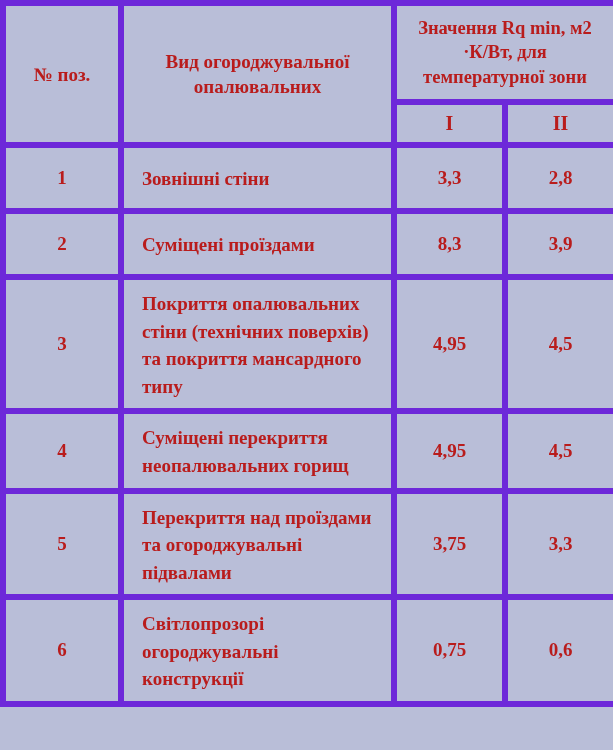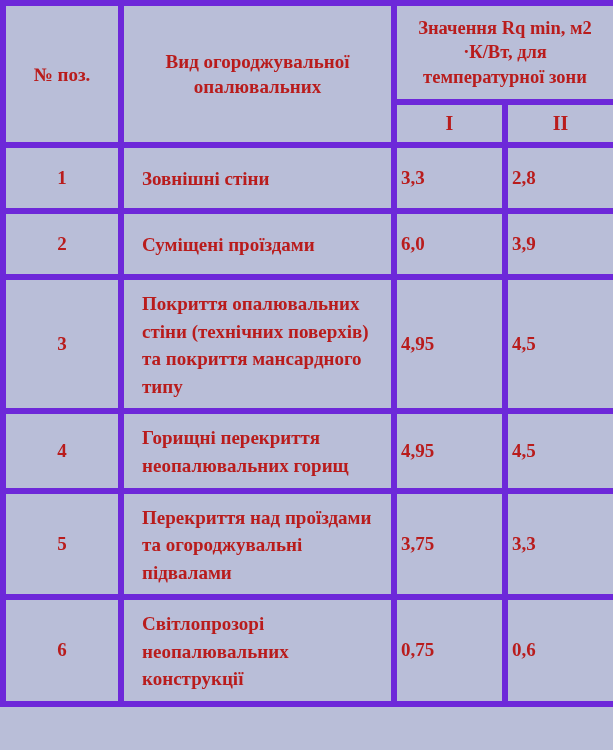--- a/index.html
+++ b/index.html
@@ -60,21 +60,21 @@
     font-size: 19px;
     padding: 10px 4px;
   }
   td.cell-type {
     text-align: left;
     font-size: 19px;
     line-height: 1.45;
     padding: 10px 12px 8px 18px;
   }
   td.cell-val {
-    text-align: left;
+    text-align: center;
     font-size: 19px;
     padding: 10px 4px;
   }
   .row-h1 td { height: 40px; }
   .bottom-strip {
     position: absolute;
     left: 0;
     bottom: 0;
     width: 613px;
     height: 14px;
@@ -106,43 +106,43 @@
     <tbody>
       <tr class="row-h1">
         <td class="cell-num">1</td>
         <td class="cell-type">Зовнішні стіни</td>
         <td class="cell-val">3,3</td>
         <td class="cell-val">2,8</td>
       </tr>
       <tr class="row-h1">
         <td class="cell-num">2</td>
         <td class="cell-type">Суміщені проїздами</td>
-        <td class="cell-val">6,0</td>
+        <td class="cell-val">8,3</td>
         <td class="cell-val">3,9</td>
       </tr>
       <tr>
         <td class="cell-num">3</td>
         <td class="cell-type">Покриття опалювальних стіни (технічних поверхів) та покриття мансардного типу</td>
         <td class="cell-val">4,95</td>
         <td class="cell-val">4,5</td>
       </tr>
       <tr>
         <td class="cell-num">4</td>
-        <td class="cell-type">Горищні перекриття неопалювальних горищ</td>
+        <td class="cell-type">Суміщені перекриття неопалювальних горищ</td>
         <td class="cell-val">4,95</td>
         <td class="cell-val">4,5</td>
       </tr>
       <tr>
         <td class="cell-num">5</td>
         <td class="cell-type">Перекриття над проїздами та огороджувальні підвалами</td>
         <td class="cell-val">3,75</td>
         <td class="cell-val">3,3</td>
       </tr>
       <tr>
         <td class="cell-num">6</td>
-        <td class="cell-type">Світлопрозорі неопалювальних конструкції</td>
+        <td class="cell-type">Світлопрозорі огороджувальні конструкції</td>
         <td class="cell-val">0,75</td>
         <td class="cell-val">0,6</td>
       </tr>
     </tbody>
   </table>
   <div class="bottom-strip"></div>
 </div>
 
 </body></html>

